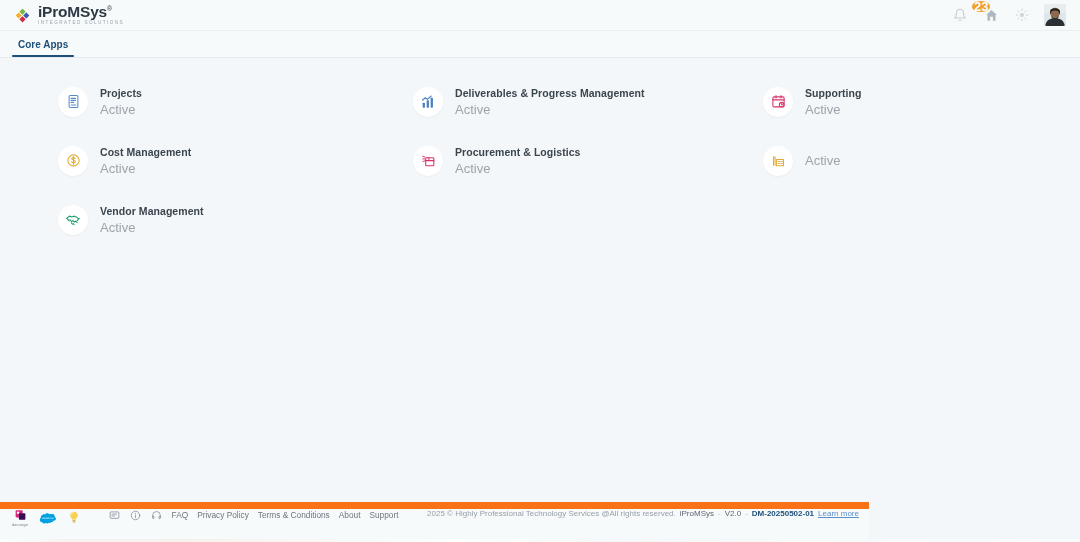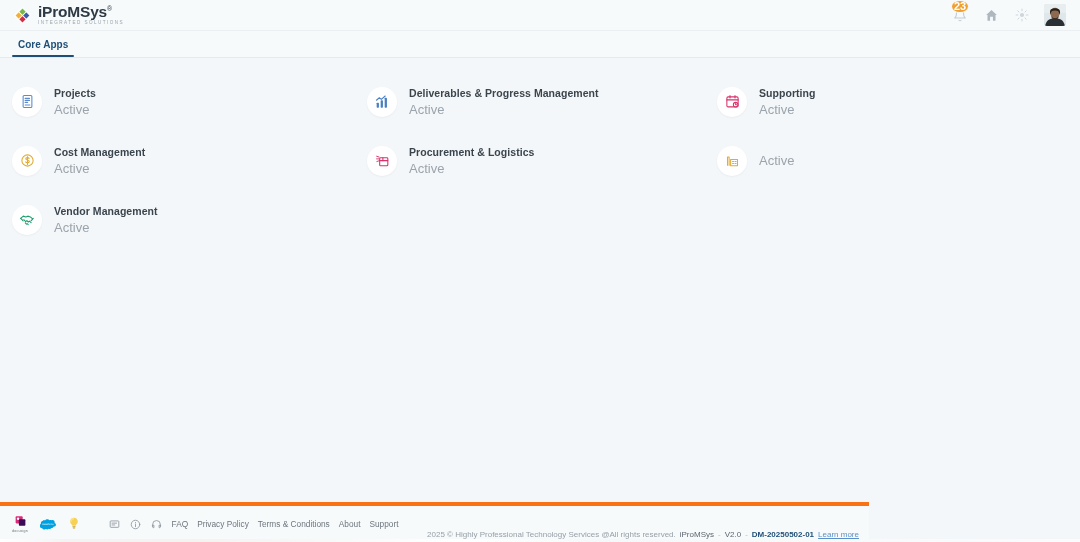--- a/index.html
+++ b/index.html
@@ -34,24 +34,24 @@
     margin-top: 1.5px; font-weight: 400;
   }
 
   .header-actions {
     margin-left: auto; display: flex; align-items: center; gap: 13px;
     padding-right: 6px;
   }
   .hicon { position: relative; width: 18px; height: 18px; display: flex; align-items: center; justify-content: center; cursor: pointer; }
   .hicon svg { display: block; }
   .badge {
-    position: absolute; top: -6px; left: 0;
+    position: absolute; top: -6px; left: 20px;
     min-width: 13px; height: 13px; padding: 0 2px;
     background: #f0a030; color: #fff;
-    border-radius: 50%; font-size: 11px; font-weight: 700;
+    border-radius: 50%; font-size: 13px; font-weight: 700;
     display: flex; align-items: center; justify-content: center;
     border: 1.5px solid #f7fafb; line-height: 1;
   }
   .avatar {
     width: 22px; height: 22px; border-radius: 3px;
     overflow: hidden; cursor: pointer; flex: 0 0 auto;
     background: #cfd8dd; position: relative;
   }
 
   
@@ -66,21 +66,21 @@
     font-size: 10px; color: #8a939b; cursor: pointer;
     position: relative; font-weight: 400; white-space: nowrap;
   }
   .tab.active { color: #1f4f78; font-weight: 700; }
   .tab.active:after {
     content: ""; position: absolute; left: 6px; right: 6px; bottom: 0;
     height: 2px; background: #1f4f78; border-radius: 1px;
   }
 
   
-  .main { padding: 14px 0 0 0; height: 444px; }
+  .main { padding: 14px 0 0 0; height: 444px; margin-left: 46px; }
   .grid {
     display: grid;
     grid-template-columns: 355px 350px 1fr;
     row-gap: 0;
   }
   .app-card {
     display: flex; align-items: center; gap: 12px;
     padding: 11px 8px 11px 12px;
     height: 59px; cursor: pointer;
     background: transparent;
@@ -99,37 +99,37 @@
     font-size: 10.5px; font-weight: 700; color: #3b454e;
     letter-spacing: 0.05px; white-space: nowrap;
   }
   .app-status { font-size: 13px; color: #9ba4ac; font-weight: 400; }
   .app-card.locked .app-title { color: #b9c0c6; }
   .app-card.locked .app-status { color: #c3c9ce; }
 
   
   .footer {
     position: absolute; left: 0; bottom: 0; width: 869px; height: 40px;
-    background: #f7fafb; border-top: 4px solid #f97316;
-    display: flex; align-items: center; padding: 0 10px 0 12px;
+    background: #f7fafb; border-top: 7px solid #f97316;
+    display: flex; align-items: flex-start; padding: 0 10px 0 12px;
   }
   .footer-brands { display: flex; align-items: center; gap: 12px; }
   .fbrand { display: flex; flex-direction: column; align-items: center; cursor: pointer; }
   .fbrand-label { font-size: 3.6px; color: #6b747c; margin-top: 1px; letter-spacing: .2px; }
 
   .footer-center {
     margin-left: auto; display: flex; align-items: center; gap: 9px;
   }
   .ficon { width: 12px; height: 12px; display:flex; align-items:center; justify-content:center; cursor: pointer; }
   .flink {
     font-size: 8.3px; color: #6d767e; cursor: pointer; white-space: nowrap;
   }
   .footer-right {
     margin-left: auto; display: flex; align-items: center; gap: 4px;
-    font-size: 8px; color: #97a0a8; white-space: nowrap; margin-top: 20px;
+    font-size: 8px; color: #97a0a8; white-space: nowrap;
   }
   .fr-brand { color: #5c666e; font-weight: 400; }
   .fr-code { color: #1f4f78; font-weight: 700; }
   .fr-learn { color: #5b8fc9; text-decoration: underline; cursor: pointer; }
   .dot-sep { color: #b6bec4; }
 
   .bottom-strip {
     position: absolute; left: 0; bottom: 0; width: 1080px; height: 3px;
     background: linear-gradient(90deg,#ffffff 0%,#f5f3f2 6%,#f6f2ee 18%,#fafafa 34%,#ffffff 42%,#f6f7f8 56%,#fbfbfc 100%);
   }

